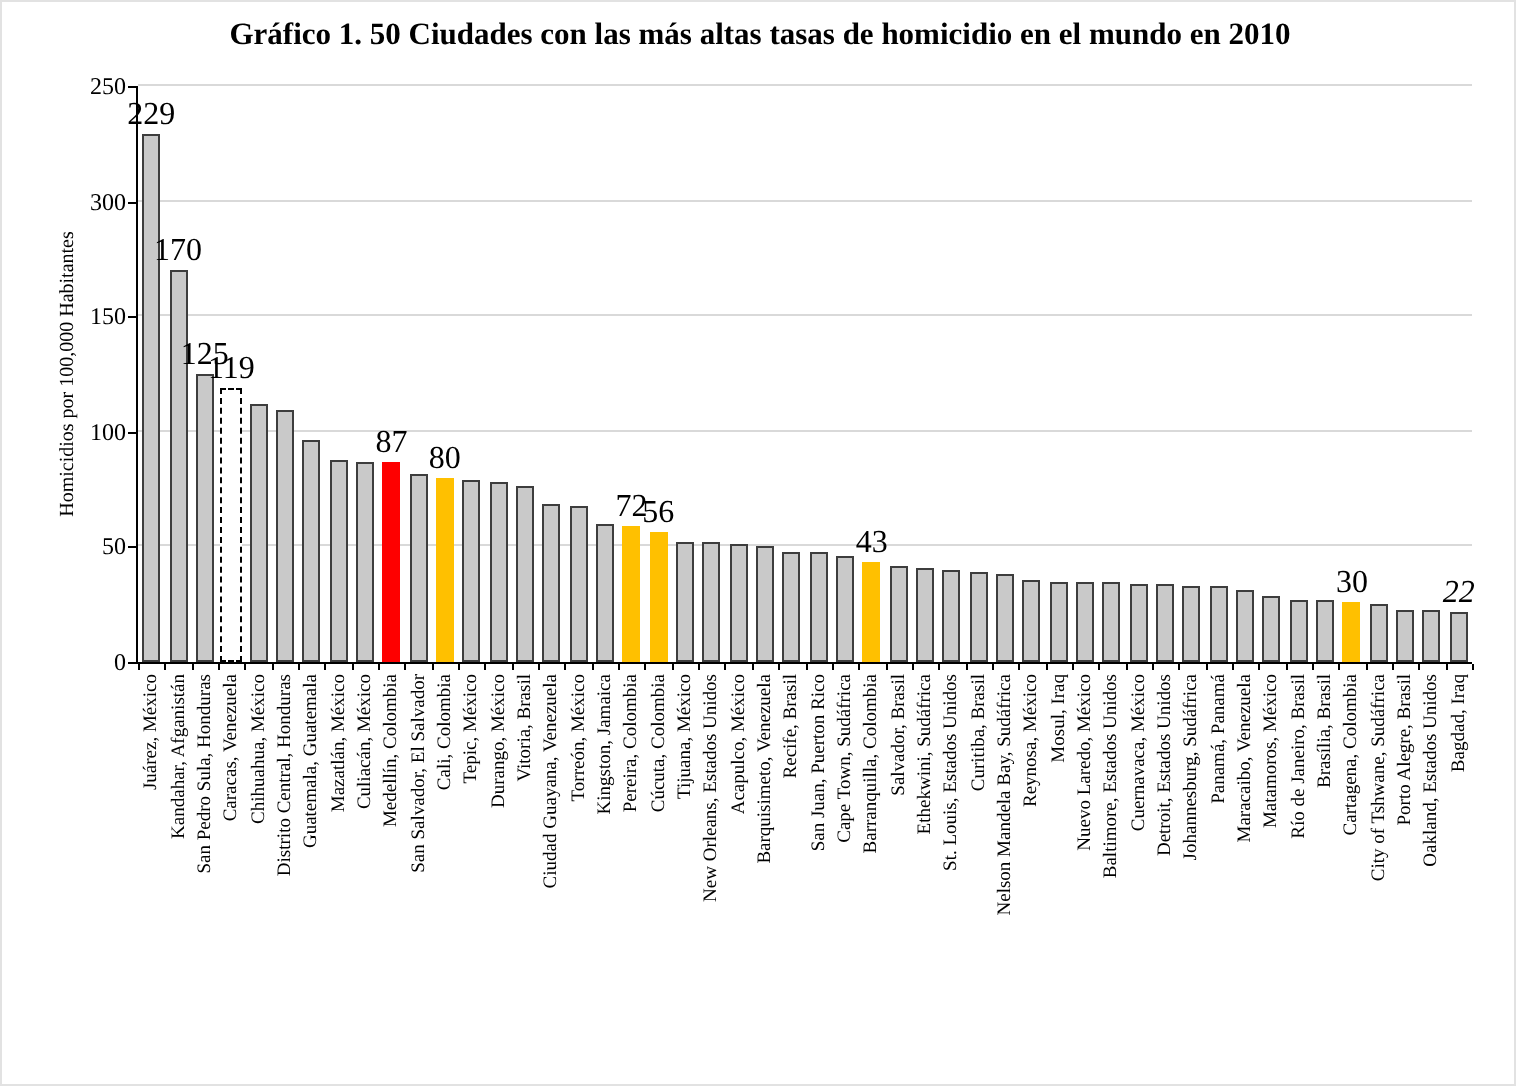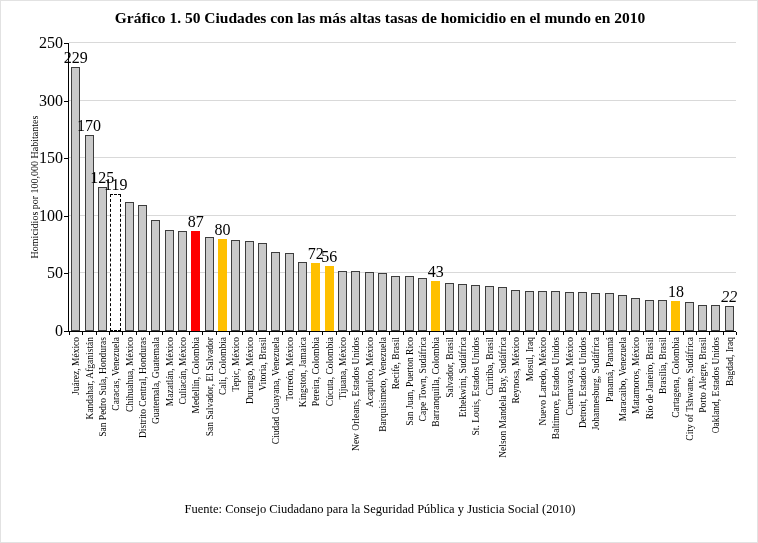--- a/index.html
+++ b/index.html
@@ -17,21 +17,21 @@
     white-space:nowrap; font-size:10px; color:#000;
   }
   .source-note {
     position:absolute; top:501px; left:0; width:758px; text-align:center;
     font-size:12.5px; color:#000;
   }
   .gridline { position:absolute; height:1px; background:#d9d9d9; }
   .axis-line { position:absolute; background:#000; }
   .tick { position:absolute; background:#000; }
   .y-tick-label {
-    position:absolute; width:34px; text-align:right; font-size:16px; color:#000; line-height:12px;
+    position:absolute; width:34px; text-align:right; font-size:12px; color:#000; line-height:12px;
   }
   .bar { position:absolute; box-sizing:border-box; }
   .bar-default { background:#c9c9c9; border:1px solid #3d3d3d; }
   .bar-red    { background:#fe0000; }
   .bar-orange { background:#ffc000; }
   .bar-dashed { background:#ffffff; border:1.6px dashed #000; }
   .value-label {
     position:absolute; width:32px; margin-left:-16px; text-align:center;
     font-size:16px; line-height:13px; color:#000000;
   }
@@ -211,26 +211,25 @@
       <div class="x-label" style="left: 453.77px; top: 336px;">Panamá, Panamá</div>
       <div class="bar bar-default" style="left: 617.11px; top: 294px; width: 9px; height: 36px;"></div>
       <div class="x-label" style="left: 467.11px; top: 336px;">Maracaibo, Venezuela</div>
       <div class="bar bar-default" style="left: 630.45px; top: 297px; width: 9px; height: 33px;"></div>
       <div class="x-label" style="left: 480.45px; top: 336px;">Matamoros, México</div>
       <div class="bar bar-default" style="left: 643.79px; top: 299px; width: 9px; height: 31px;"></div>
       <div class="x-label" style="left: 493.79px; top: 336px;">Río de Janeiro, Brasil</div>
       <div class="bar bar-default" style="left: 657.13px; top: 299px; width: 9px; height: 31px;"></div>
       <div class="x-label" style="left: 507.13px; top: 336px;">Brasília, Brasil</div>
       <div class="bar bar-orange" style="left: 670.47px; top: 300px; width: 9px; height: 30px;"></div>
-      <div class="value-label" style="left: 674.97px; top: 284px;">18</div>
+      <div class="value-label" style="left: 674.97px; top: 284px;">30</div>
       <div class="x-label" style="left: 520.47px; top: 336px;">Cartagena, Colombia</div>
       <div class="bar bar-default" style="left: 683.81px; top: 301px; width: 9px; height: 29px;"></div>
       <div class="x-label" style="left: 533.81px; top: 336px;">City of Tshwane, Sudáfrica</div>
       <div class="bar bar-default" style="left: 697.15px; top: 304px; width: 9px; height: 26px;"></div>
       <div class="x-label" style="left: 547.15px; top: 336px;">Porto Alegre, Brasil</div>
       <div class="bar bar-default" style="left: 710.49px; top: 304px; width: 9px; height: 26px;"></div>
       <div class="x-label" style="left: 560.49px; top: 336px;">Oakland, Estados Unidos</div>
       <div class="bar bar-default" style="left: 723.83px; top: 305px; width: 9px; height: 25px;"></div>
       <div class="value-label" style="left: 728.33px; top: 289px; font-style: italic;">22</div>
       <div class="x-label" style="left: 573.83px; top: 336px;">Bagdad, Iraq</div>
     </div>
-  <div class="source-note">Fuente: Consejo Ciudadano para la Seguridad Pública y Justicia Social (2010)</div>
 </div>
 
 </body></html>

